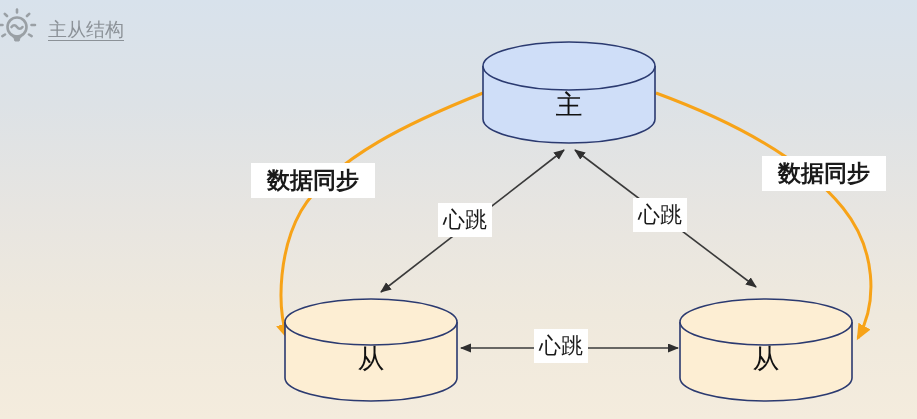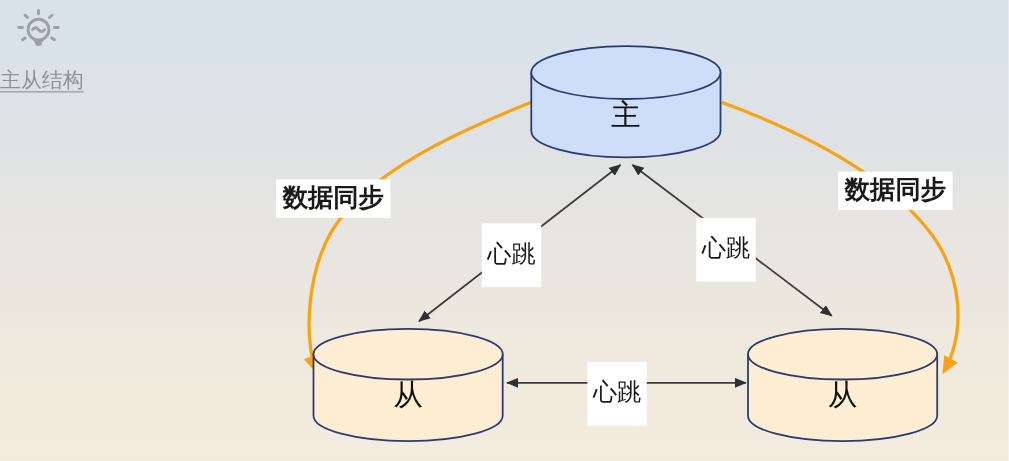--- a/index.html
+++ b/index.html
@@ -20,40 +20,39 @@
     left: 0; top: 0;
     width: 917px; height: 419px;
   }
   .page-header {
     position: absolute;
     left: 0px; top: 8px;
     display: flex;
     align-items: center;
     gap: 8px;
     z-index: 5;
-    flex-direction: column;
   }
   .bulb-icon { width: 44px; height: 44px; margin-left: -4px; }
   .page-title {
     font-size: 19px;
     color: #8b9197;
     text-decoration: underline;
     text-underline-offset: 4px;
     cursor: pointer;
   }
   .lbl {
     position: absolute;
     background: #ffffff;
     color: #1a1a1a;
     white-space: nowrap;
     z-index: 4;
     line-height: 1.35;
   }
-  .lbl-sync { font-size: 23px; font-weight: 600; padding: 2px 6px; }
-  .lbl-hb   { font-size: 22px; font-weight: 500; padding: 14px 5px; }
+  .lbl-sync { font-size: 23px; font-weight: 600; padding: 2px 16px; }
+  .lbl-hb   { font-size: 22px; font-weight: 500; padding: 2px 5px; }
   .sync-left  { left: 251px; top: 163px; }
   .sync-right { left: 762px; top: 156px; }
   .hb-left  { left: 438px; top: 203px; }
   .hb-right { left: 633px; top: 198px; }
   .hb-mid   { left: 534px; top: 329px; }
   .node-label {
     position: absolute;
     width: 172px;
     text-align: center;
     font-size: 27px;

